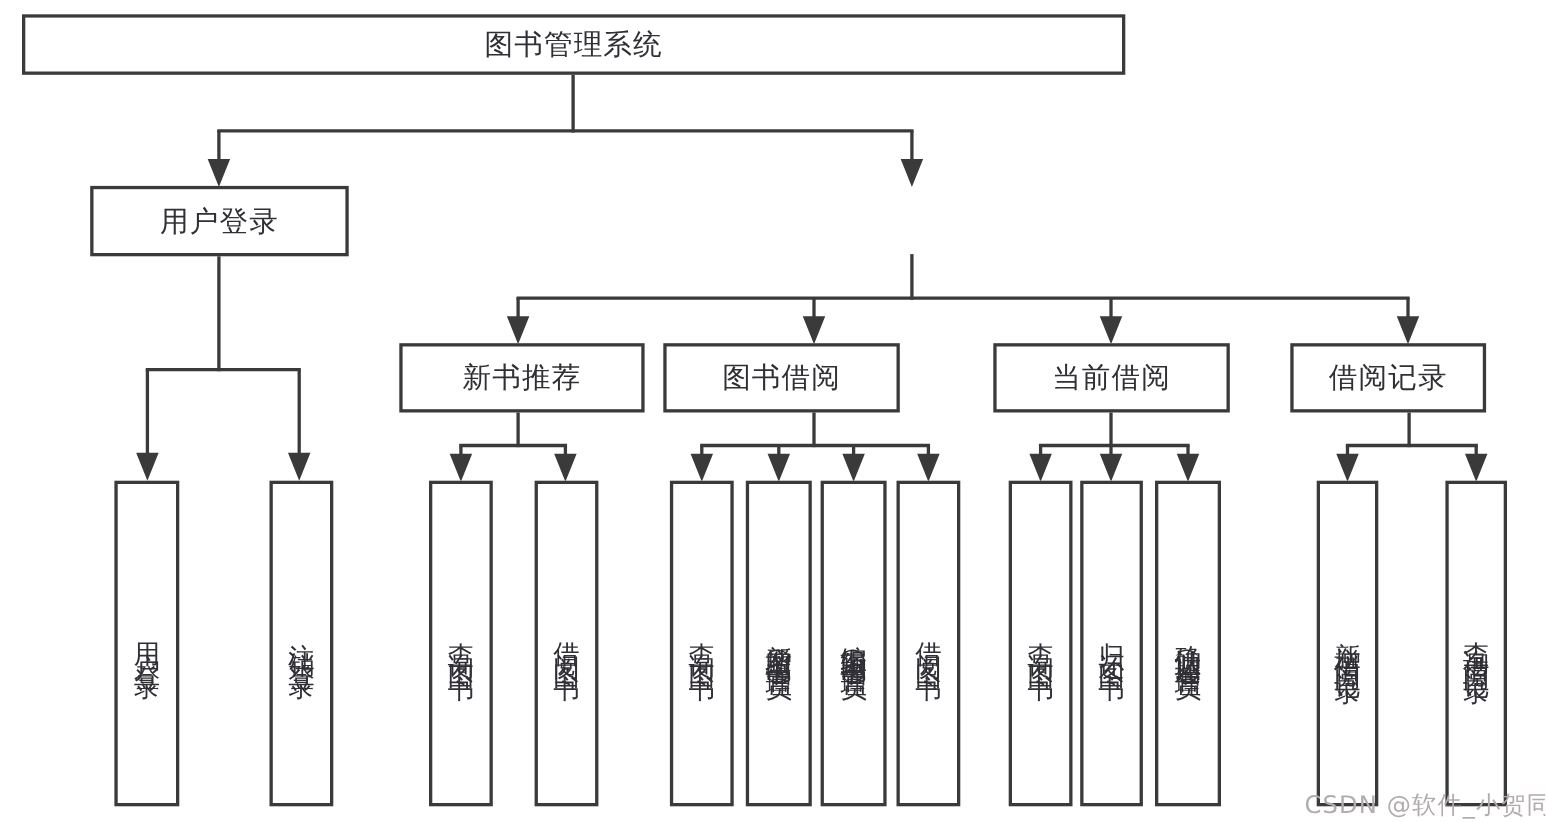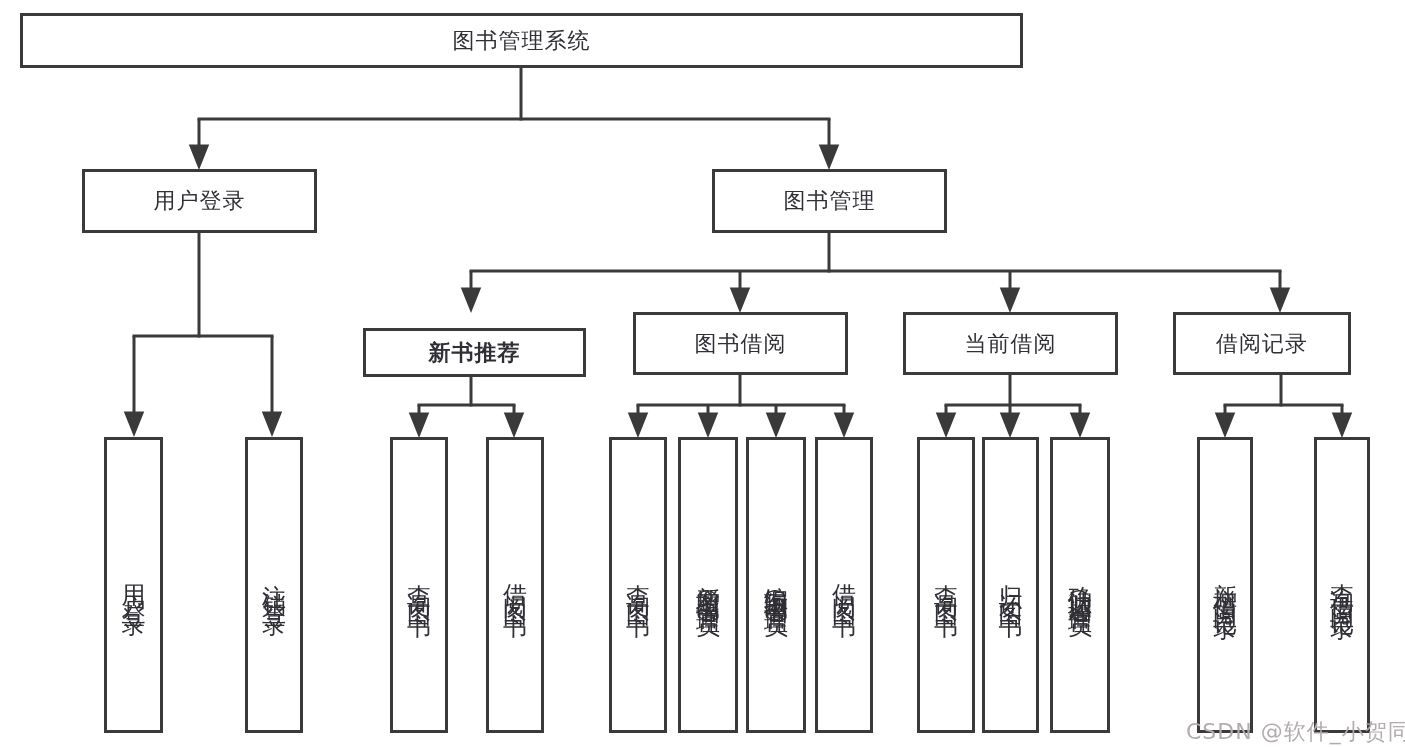--- a/index.html
+++ b/index.html
@@ -26,21 +26,21 @@
     box-sizing: border-box;
     background: #ffffff;
     border: 3px solid #3a3a3a;
     display: flex;
     align-items: center;
     justify-content: center;
     z-index: 1;
     color: #2f2f35;
   }
   .hlabel {
-    font-size: 22px;
+    font-size: 26px;
     letter-spacing: 1px;
     white-space: nowrap;
     color: #2f2f35;
   }
   .leaf .vlabel {
     writing-mode: vertical-rl;
     text-orientation: mixed;
     font-size: 24px;
     line-height: 1;
     color: #2f2f35;
@@ -126,28 +126,25 @@
     </g>
   </svg>
 
   <div class="node" style="left:20px; top:13px; width:1003px; height:55px;">
     <span class="hlabel">图书管理系统</span>
   </div>
 
   <div class="node" style="left:82px; top:169px; width:235px; height:64px;">
     <span class="hlabel">用户登录</span>
   </div>
-  <div class="node" style="left:712px; top:169px; width:235px; height:64px;">
-    <span class="hlabel">图书管理</span>
-  </div>
 
-  <div class="node" style="left:363px; top:328px; width:223px; height:49px;font-weight:bold;">
+  <div class="node" style="left:363px; top:312px; width:223px; height:63px;">
     <span class="hlabel">新书推荐</span>
   </div>
-  <div class="node" style="left:633px; top:312px; width:215px; height:63px;">
+  <div class="node" style="left:603px; top:312px; width:215px; height:63px;">
     <span class="hlabel">图书借阅</span>
   </div>
   <div class="node" style="left:903px; top:312px; width:215px; height:63px;text-align:center;">
     <span class="hlabel">当前借阅</span>
   </div>
   <div class="node" style="left:1173px; top:312px; width:178px; height:63px;">
     <span class="hlabel">借阅记录</span>
   </div>
 
   <div class="node leaf" style="left:104px; top:437px; width:59px; height:296px;">

